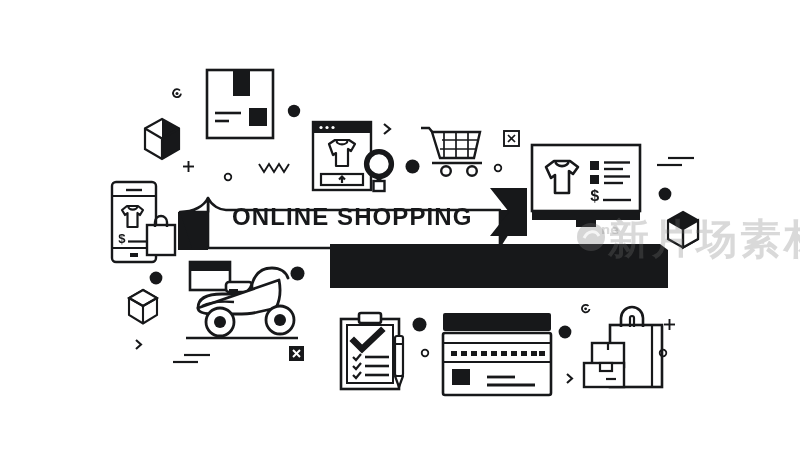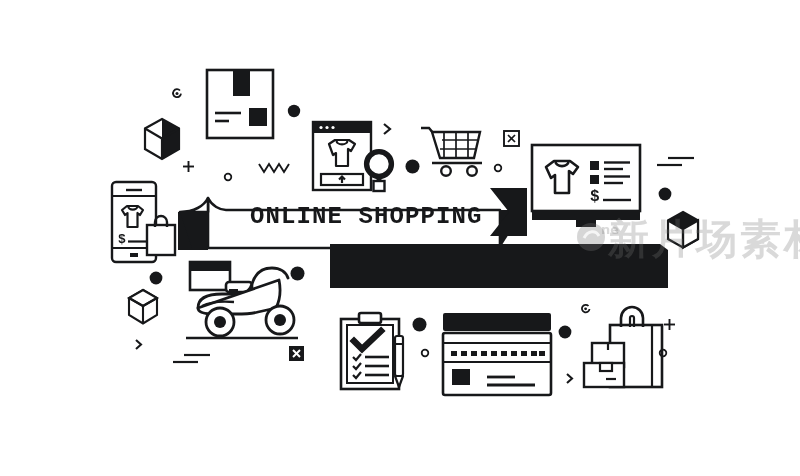--- a/index.html
+++ b/index.html
@@ -9,22 +9,22 @@
     font-family:"Liberation Sans",sans-serif;
     position:relative;
   }
   #stage{position:relative;width:800px;height:476px;background:#ffffff;}
   .abs{position:absolute;}
   svg{display:block;overflow:visible;}
 
   
   .ribbon-title{
     position:absolute;
-    left:250px; top:203px;
-    font-family:Liberation Mono, monospace;
+    left:232px; top:203px;
+    font-family:Liberation Sans, sans-serif;
     font-weight:700;
     font-size:24px;
     letter-spacing:1.1px;
     color:#17181a;
     white-space:nowrap;
   }
   .sub-text{
     position:absolute;
     left:345px; top:252px;
     font-family:"Liberation Mono","DejaVu Sans Mono",monospace;

